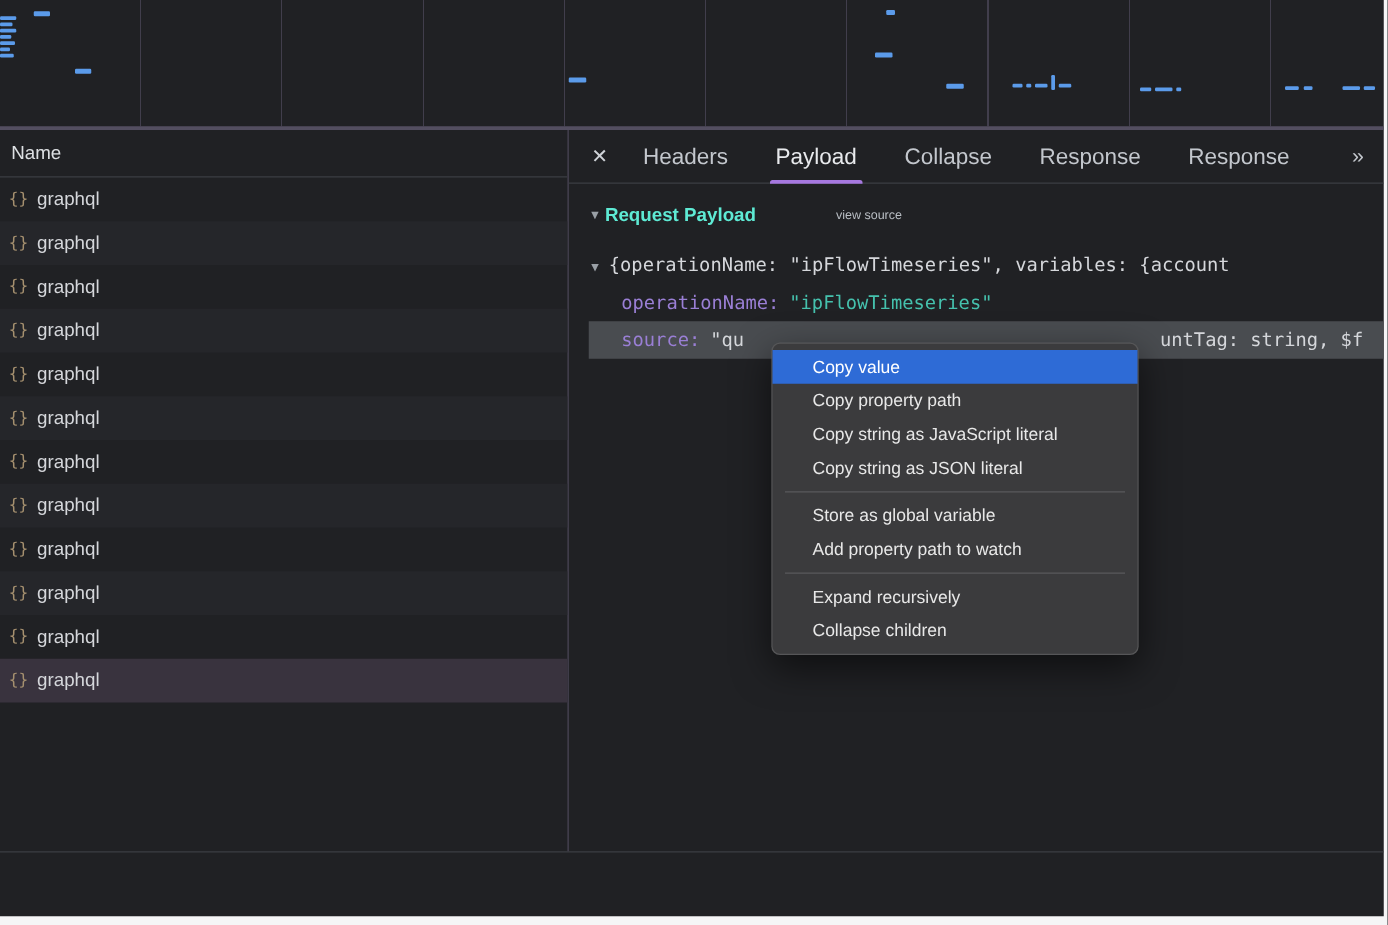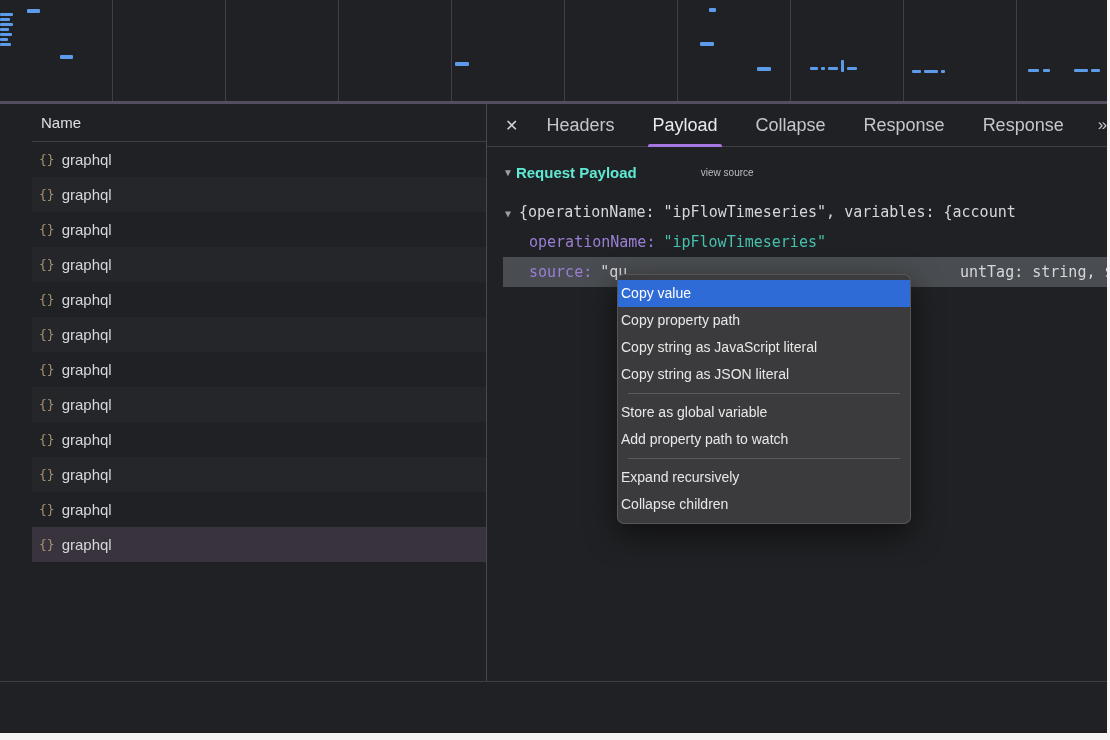--- a/index.html
+++ b/index.html
@@ -20,21 +20,21 @@
   
   .overview {
     position:relative; height:104px;
     border-bottom:3px solid #534e60;
     background-image:repeating-linear-gradient(to right,
       transparent 0px, transparent 112px, #413e4c 112px, #413e4c 113px);
   }
   .bar { position:absolute; background:#5b9bea; border-radius:1px; }
 
   
-  .main { display:flex; height:577px;margin-left:32px; }
+  .main { display:flex; height:577px; }
 
   .requests {
     width:455px; border-right:1px solid #4a4656;
     display:flex; flex-direction:column; overflow:hidden;
   }
   .col-header {
     height:38px; line-height:38px; padding-left:9px;
     font-size:15px; color:#dde0e3;
     border-bottom:1px solid #3b3e43; flex:0 0 auto;
   }
@@ -94,21 +94,21 @@
   .bottombar { height:49px; border-top:1px solid #3b3e43; }
 
   
   .context-menu {
     position:absolute; left:617px; top:274px; width:294px;
     background:#3b3b3d; border:1px solid rgba(255,255,255,0.14);
     border-radius:7px; padding:5px 0;
     box-shadow:0 10px 30px rgba(0,0,0,0.55);
     z-index:10; font-size:14px; color:#e8e8e8;
   }
-  .menu-item { height:27px; line-height:27px; padding-left:3px; white-space:nowrap; }
+  .menu-item { height:27px; line-height:27px; padding-left:32px; white-space:nowrap; }
   .menu-item.highlighted { background:#2e6bd6; color:#ffffff; }
   .menu-divider { height:1px; background:#5a5a5c; margin:5px 10px; }
 </style>
 </head>
 <body>
 
 <div class="devtools">
 
   <div class="overview">
       <div class="bar" style="left: 0px; top: 13px; width: 13px; height: 3px;"></div>

